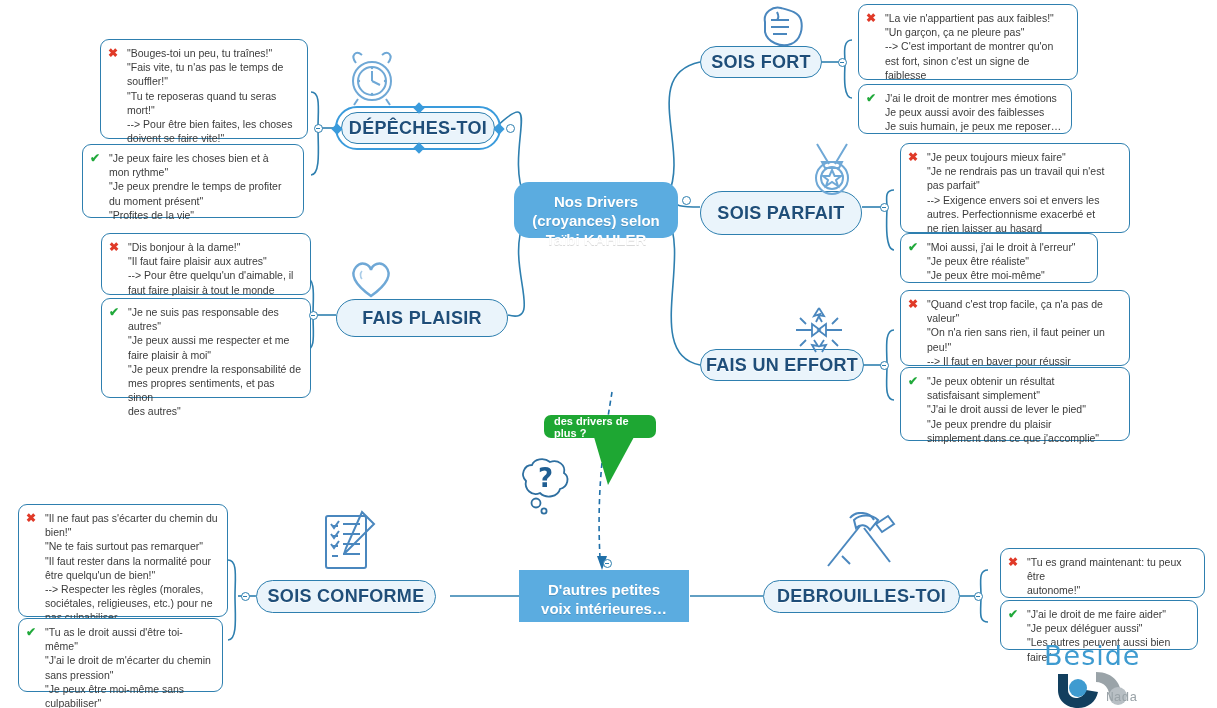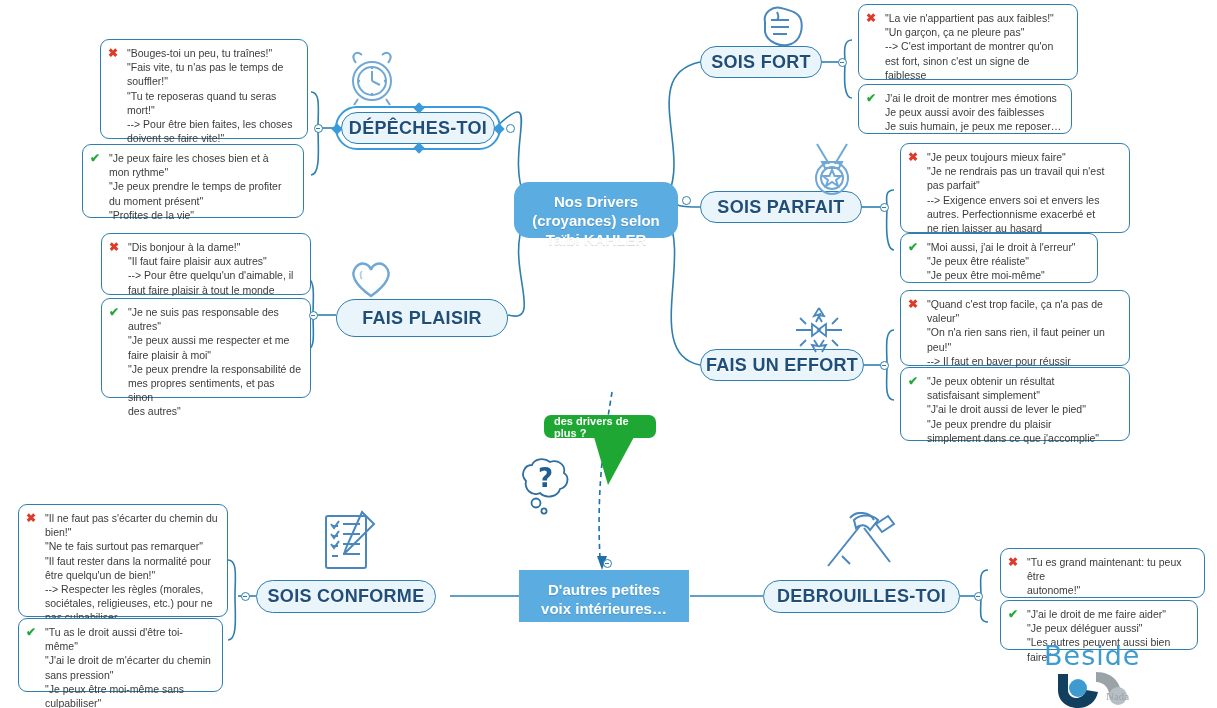--- a/index.html
+++ b/index.html
@@ -95,21 +95,21 @@
   }
   .dot.plain::after{display:none;}
 
   
   .ico{position:absolute;}
   .logo{position:absolute;}
   .logo-text{
     font-size:27px;color:#3E9BD0;letter-spacing:1px;
     font-family:"DejaVu Sans", sans-serif;
   }
-  .nada-text{font-size:11px;color:#9aa3a8;font-family:Liberation Serif, serif;}
+  .nada-text{font-size:13px;color:#9aa3a8;font-family:Liberation Mono, monospace;}
 </style>
 </head>
 <body>
 
 <div id="canvas">
 
   <svg id="edges" viewBox="0 0 1217 708">
     <g fill="none" stroke="#2E7FAF" stroke-width="1.6">
 
       <path d="M668,195 C690,150 640,75 700,62"></path>
@@ -180,21 +180,21 @@
   </div>
 
   <div class="branch" style="left:336px;top:299px;width:172px;height:38px;">
     <span>FAIS PLAISIR</span>
   </div>
 
   <div class="branch" style="left:700px;top:46px;width:122px;height:32px;">
     <span>SOIS FORT</span>
   </div>
 
-  <div class="branch" style="left:700px;top:191px;width:162px;height:32px;">
+  <div class="branch" style="left:700px;top:191px;width:162px;height:44px;">
     <span>SOIS PARFAIT</span>
   </div>
 
   <div class="branch" style="left:700px;top:349px;width:164px;height:32px;">
     <span>FAIS UN EFFORT</span>
   </div>
 
   <div class="branch" style="left:256px;top:580px;width:180px;height:33px;">
     <span>SOIS CONFORME</span>
   </div>

